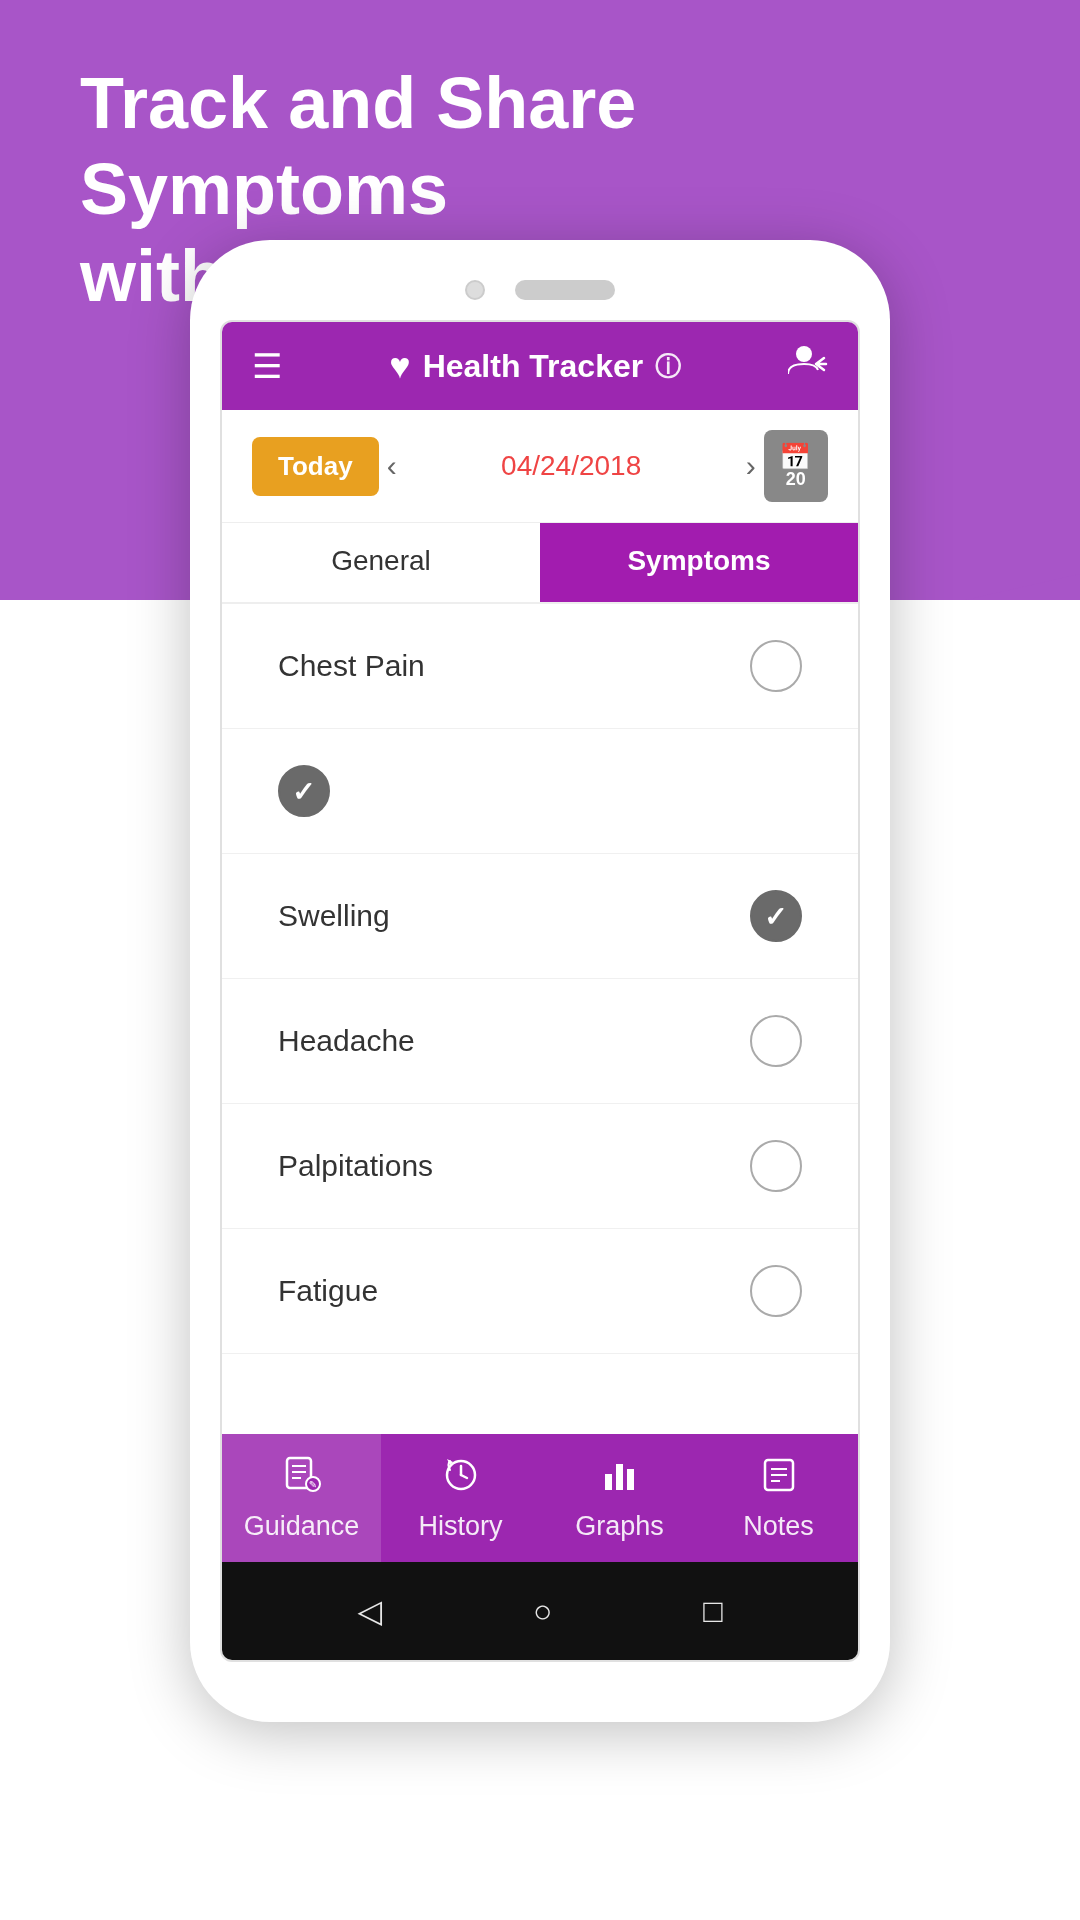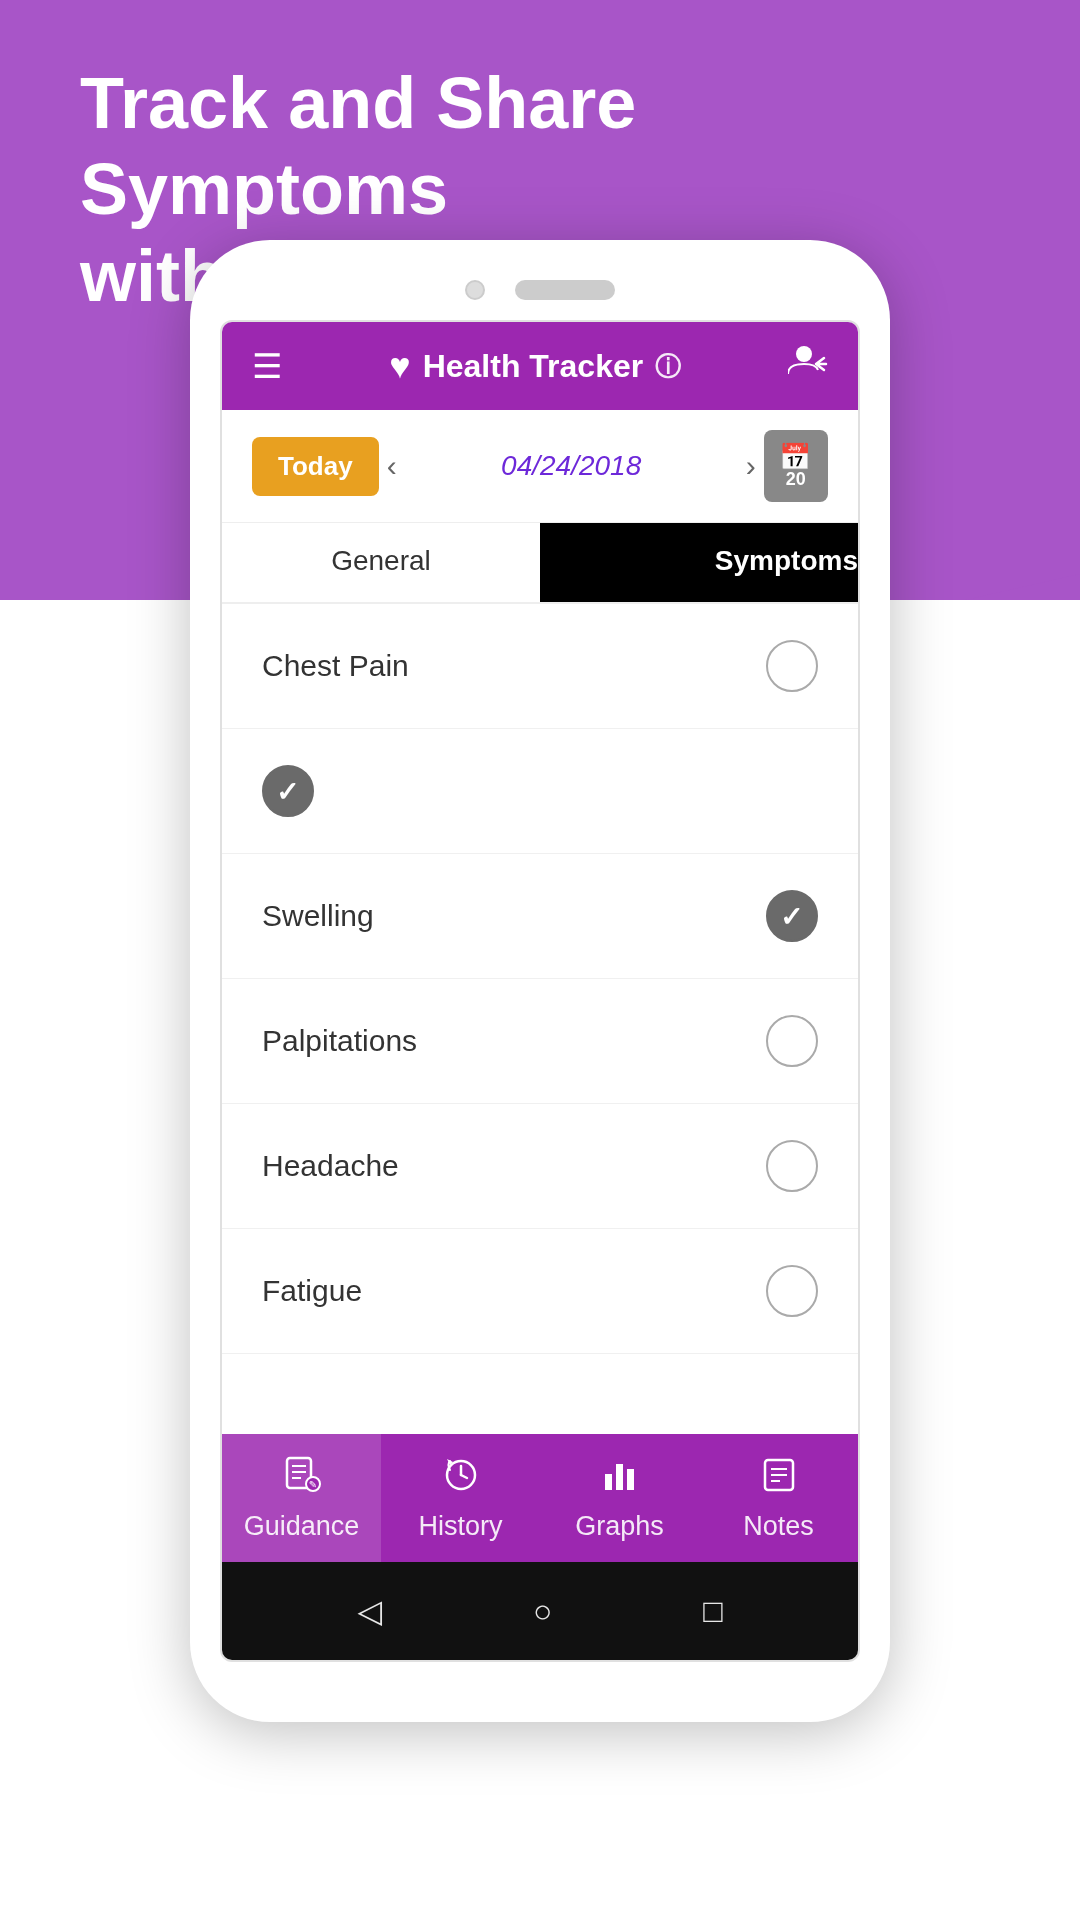--- a/index.html
+++ b/index.html
@@ -137,25 +137,24 @@
       cursor: pointer;
     }
     .date-arrow {
       font-size: 30px;
       color: #666;
       cursor: pointer;
       padding: 8px;
     }
     .date-display {
       font-size: 28px;
-      color: #6d28d9;
+      color: #ef4444;
       font-weight: 500;
       flex: 1;
       text-align: center;
-      font-style: italic;
     }
     .calendar-btn {
       background: #888;
       color: white;
       border: none;
       border-radius: 8px;
       padding: 12px 16px;
       font-size: 26px;
       cursor: pointer;
       position: relative;
@@ -175,39 +174,38 @@
     }
     .tab-item {
       flex: 1;
       text-align: center;
       padding: 22px 0;
       font-size: 28px;
       cursor: pointer;
       border-bottom: 3px solid transparent;
     }
     .tab-item.active {
-      background: #000000;
+      background: #a21caf;
       color: white;
       font-weight: 600;
-      text-align: right;
     }
     .tab-item.inactive {
       color: #333;
       font-weight: 500;
     }
 
     
     .symptoms-list {
       background: white;
     }
     .symptom-item {
       display: flex;
       align-items: center;
       justify-content: space-between;
-      padding: 36px 40px;
+      padding: 36px 56px;
       border-bottom: 1px solid #f0f0f0;
       cursor: pointer;
     }
     .symptom-label {
       font-size: 30px;
       color: #333;
       font-weight: 400;
     }
     .symptom-checkbox {
       width: 52px;
@@ -338,26 +336,26 @@
         </div>
 
         <div class="symptom-item">
           <span class="symptom-label">Swelling</span>
           <div class="symptom-checkbox checked">
             <span class="checkmark">✓</span>
           </div>
         </div>
 
         <div class="symptom-item">
+          <span class="symptom-label">Headache</span>
+          <div class="symptom-checkbox"></div>
+        </div>
+
+        <div class="symptom-item">
           <span class="symptom-label">Palpitations</span>
-          <div class="symptom-checkbox"></div>
-        </div>
-
-        <div class="symptom-item">
-          <span class="symptom-label">Headache</span>
           <div class="symptom-checkbox"></div>
         </div>
 
         <div class="symptom-item">
           <span class="symptom-label">Fatigue</span>
           <div class="symptom-checkbox"></div>
         </div>
 
         <div style="height: 80px;"></div>
       </div>

